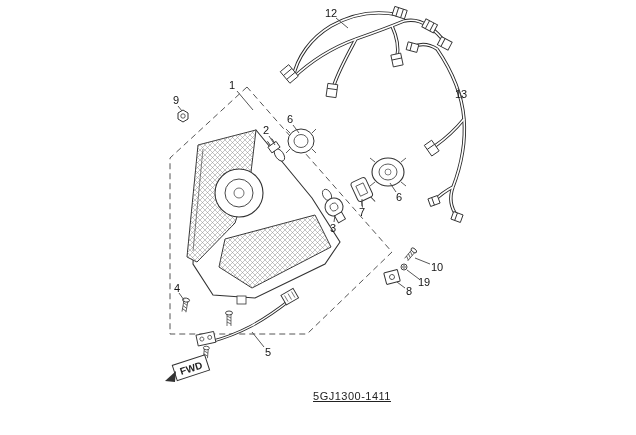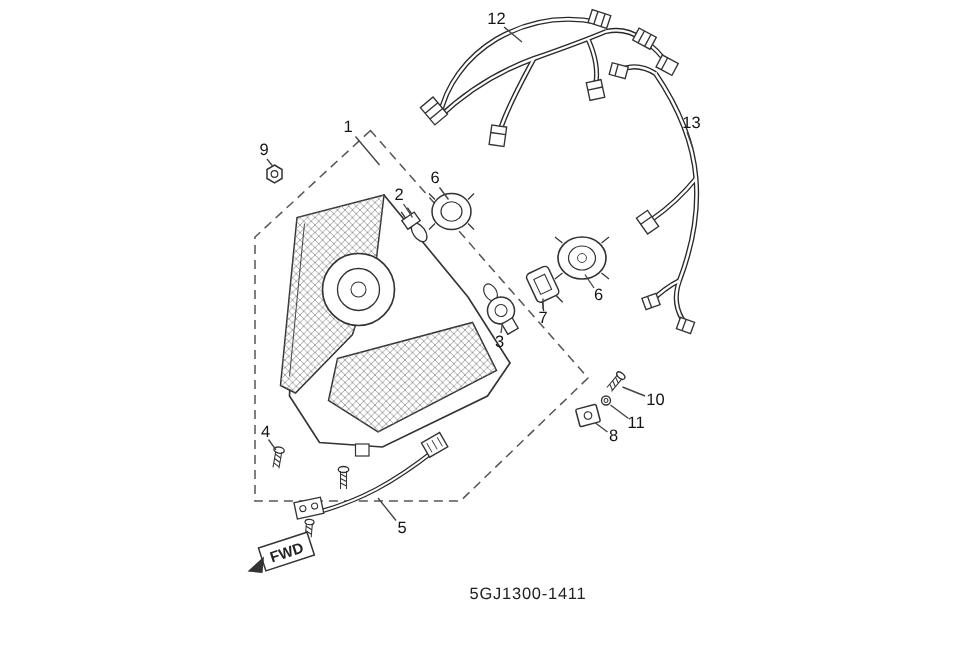--- a/index.html
+++ b/index.html
@@ -18,20 +18,21 @@
     font:11px "Liberation Sans",sans-serif;
     color:#141414;
   }
   .diagram-code{
     position:absolute;
     left:352px;top:396px;
     transform:translate(-50%,-50%);
     font:11px "Liberation Sans",sans-serif;
     letter-spacing:.5px;
     color:#222;
+    text-decoration:underline;
   }
   #leaders line{stroke:#444;stroke-width:0.9;}
 </style>
 </head>
 <body>
 
 <div class="stage">
 
   <svg width="636" height="435" viewBox="0 0 636 435">
     <defs>
@@ -248,25 +249,25 @@
         <line x1="264" y1="347" x2="252" y2="332"></line>
       </g>
   </svg>
 
   <div id="labels">
       <span class="part-label" style="left: 232px; top: 85px;">1</span>
       <span class="part-label" style="left: 176px; top: 100px;">9</span>
       <span class="part-label" style="left: 266px; top: 130px;">2</span>
       <span class="part-label" style="left: 290px; top: 119px;">6</span>
       <span class="part-label" style="left: 331px; top: 13px; text-align: right;">12</span>
-      <span class="part-label" style="left: 461px; top: 82px;">13</span>
+      <span class="part-label" style="left: 461px; top: 94px;">13</span>
       <span class="part-label" style="left: 399px; top: 197px;">6</span>
       <span class="part-label" style="left: 362px; top: 212px;">7</span>
       <span class="part-label" style="left: 333px; top: 228px;">3</span>
       <span class="part-label" style="left: 437px; top: 267px;">10</span>
-      <span class="part-label" style="left: 424px; top: 282px;">11</span>
+      <span class="part-label" style="left: 424px; top: 282px;">19</span>
       <span class="part-label" style="left: 409px; top: 291px;">8</span>
       <span class="part-label" style="left: 177px; top: 288px;">4</span>
       <span class="part-label" style="left: 268px; top: 352px;">5</span>
     </div>
 
   <div class="diagram-code">5GJ1300-1411</div>
 </div>
 
 </body></html>

